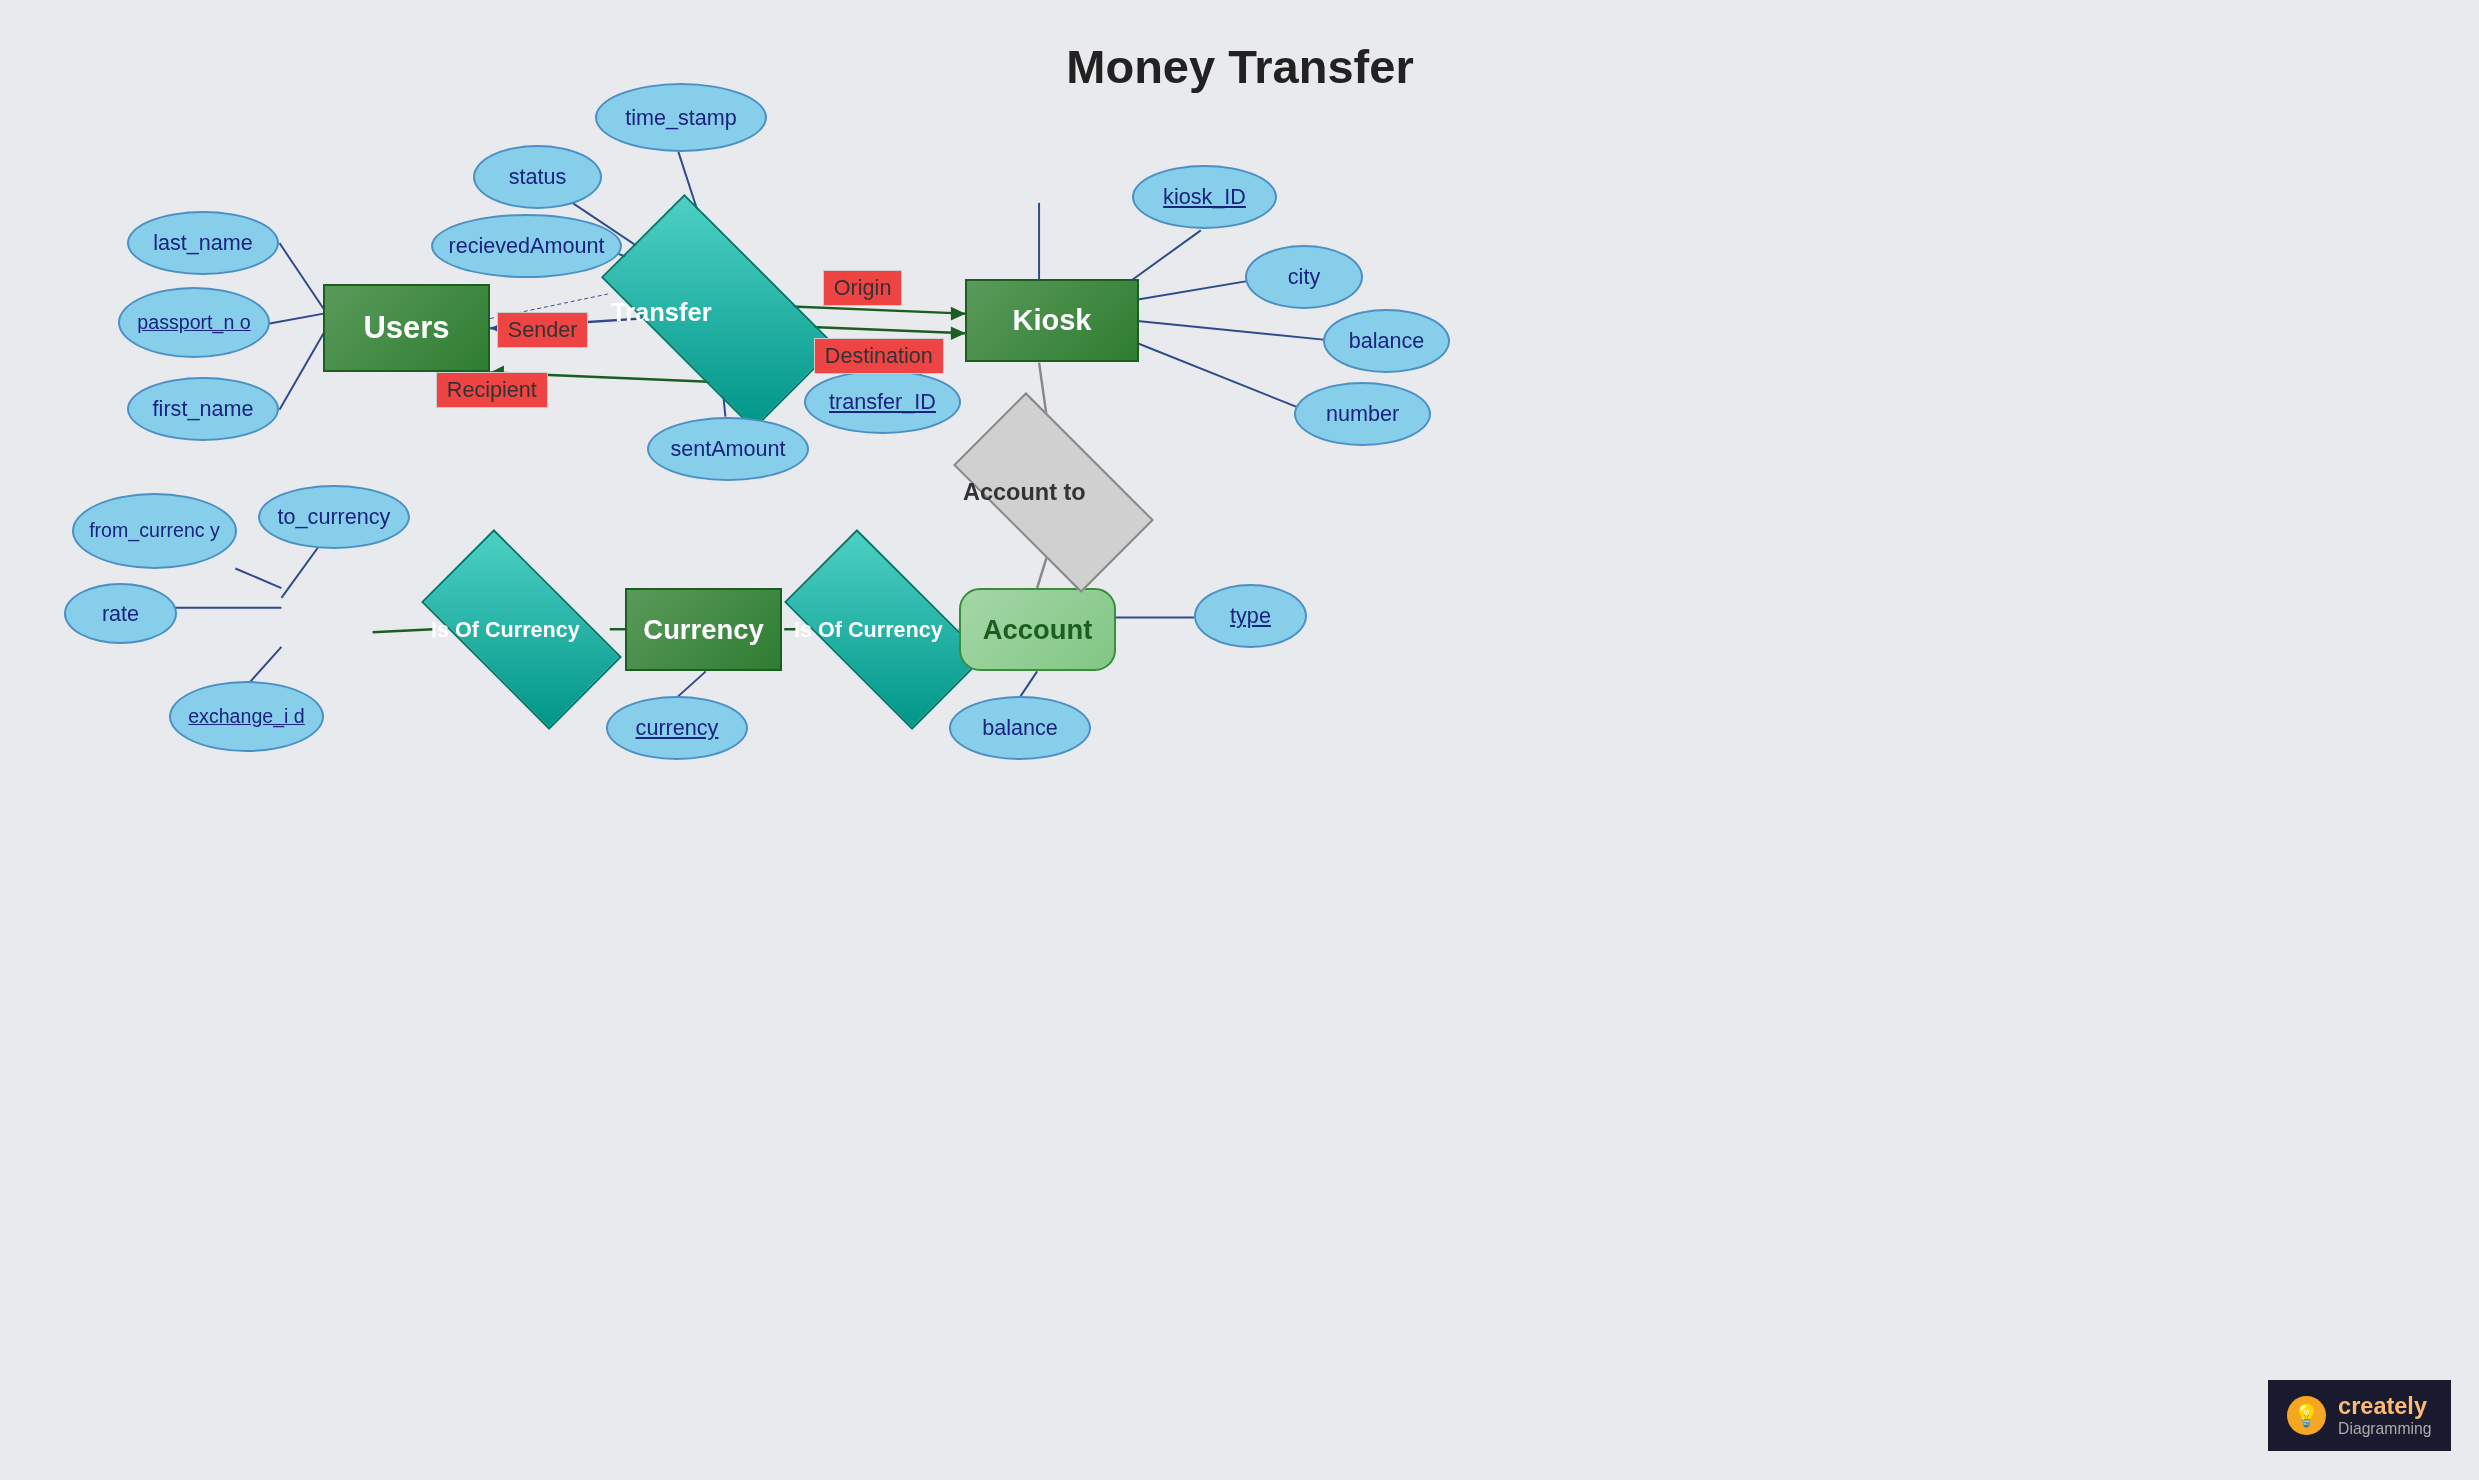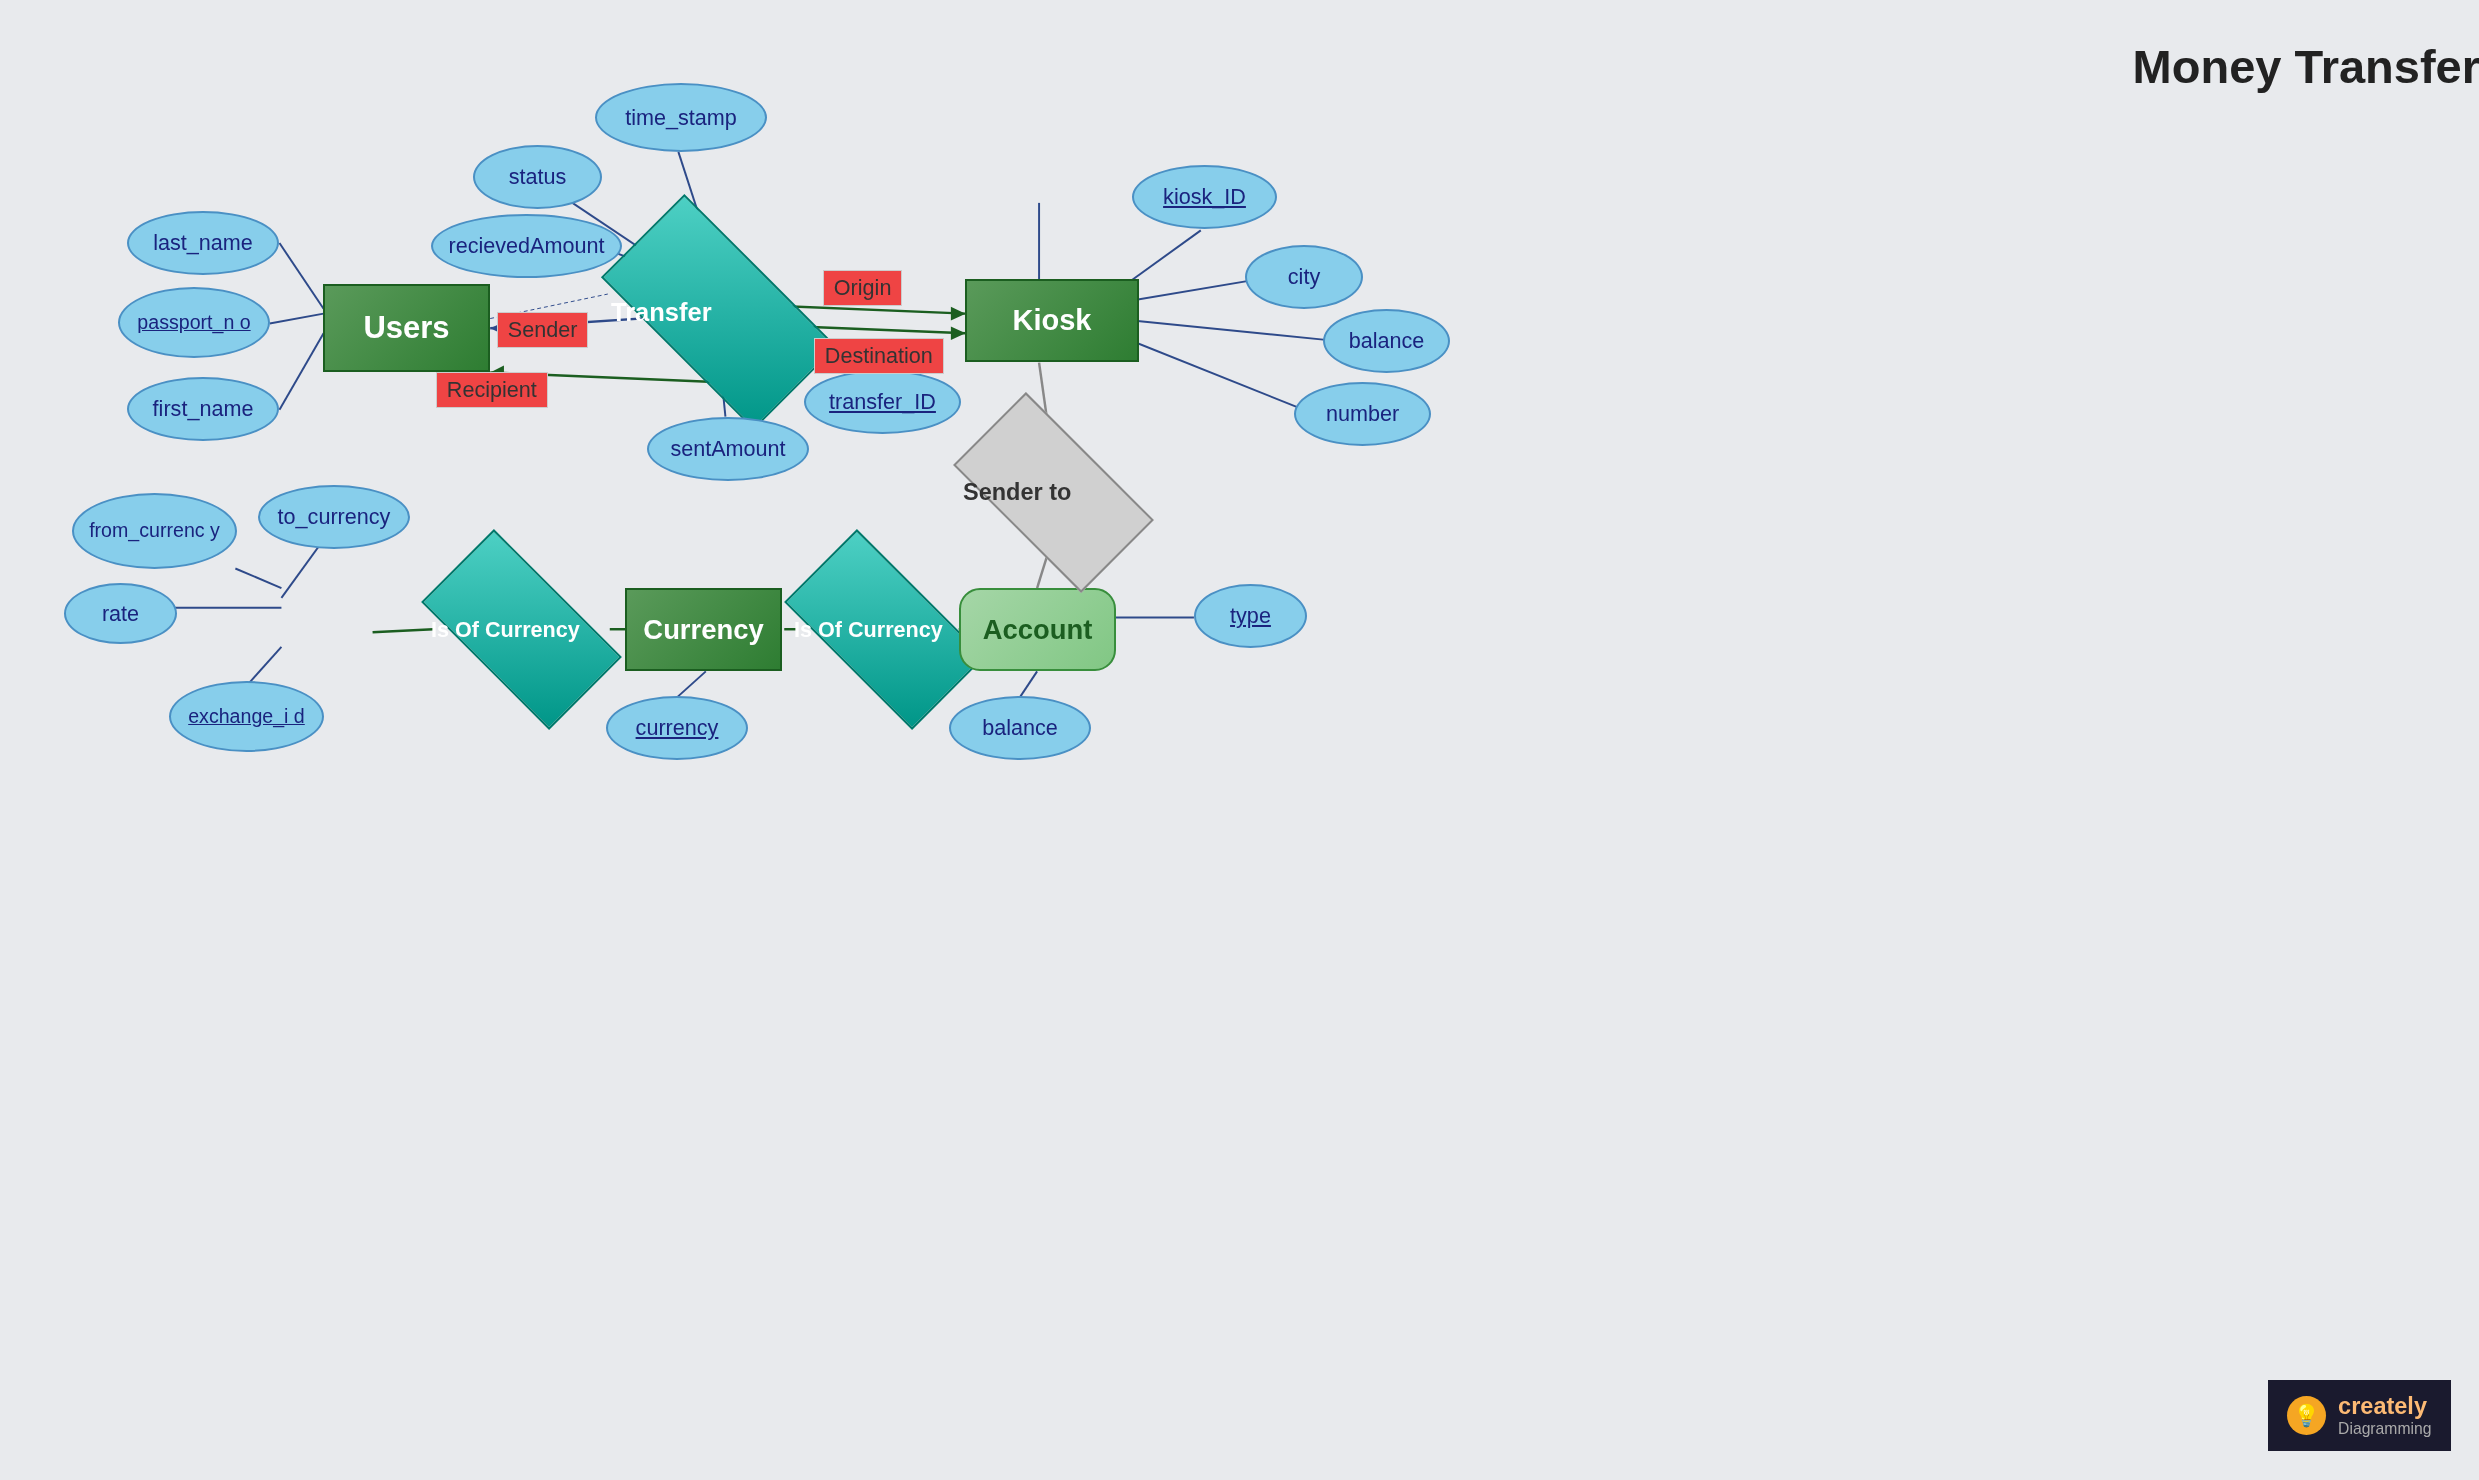--- a/index.html
+++ b/index.html
@@ -11,21 +11,21 @@
       overflow: hidden;
       position: relative;
     }
     #diagram-container {
       width: 2480px;
       height: 1480px;
       position: relative;
       background: #e8eaed;
     }
     .title {
-      text-align: right;
+      text-align: center;
       font-size: 47px;
       font-weight: bold;
       padding-top: 39px;
       color: #222;
     }
     svg#diagram-svg {
       position: absolute;
       top: 0; left: 0;
       width: 2480px;
       height: 1480px;
@@ -240,21 +240,21 @@
     </div>
   </div>
 
   <div class="entity entity-account" style="left:959px; top:588px; width:157px; height:83px; font-size:27.4px;border-radius:21px;">
     <span>Account</span>
   </div>
 
   <div class="diamond-wrapper" style="left:963px; top:441px; width:181px; height:103px;">
     <div class="diamond diamond-gray"></div>
     <div class="diamond-label" style="font-size:23.5px; color:#333;">
-      <span>Sender to</span>
+      <span>Account to</span>
     </div>
   </div>
 
   <div class="attr-ellipse" style="left:595px; top:83px; width:172px; height:69px;">
     <span>time_stamp</span>
   </div>
 
   <div class="attr-ellipse" style="left:473px; top:145px; width:129px; height:64px;">
     <span>status</span>
   </div>

